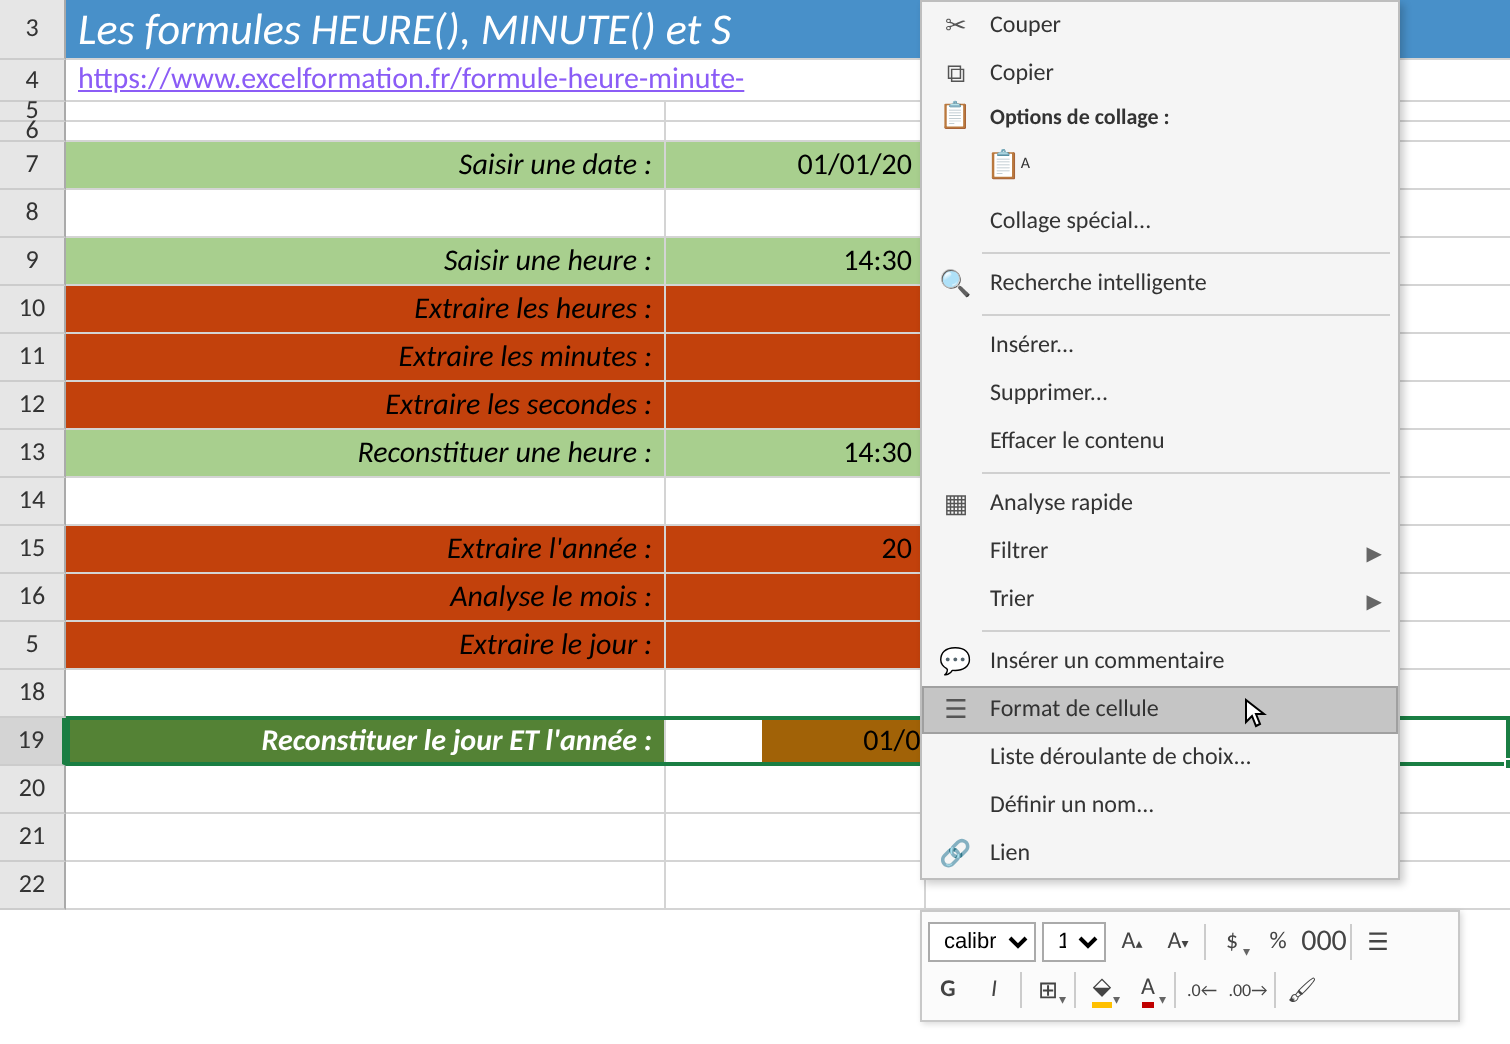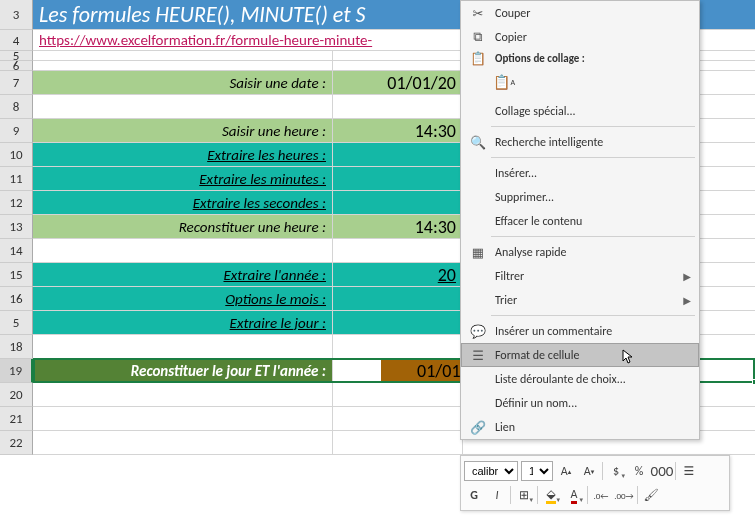--- a/index.html
+++ b/index.html
@@ -12,35 +12,35 @@
   
   .cells { flex: 1; display: flex; flex-direction: column; }
   .row { display: flex; border-bottom: 1px solid #d4d4d4; }
   .cell { border-right: 1px solid #d4d4d4; display: flex; align-items: center; padding: 0 6px; }
   
   .h-3 { height: 30px; } .h-4 { height: 21px; } .h-56 { height: 10px; }
   .h-std { height: 24px; }
   
   .title-row { background: #4890c9; }
   .title-cell { color: #fff; font-size: 22px; font-weight: normal; font-style: italic; white-space: nowrap; }
-  .link-cell { color: #be185d; text-decoration: underline; font-size: 15px; white-space: nowrap; }
+  .link-cell { color: #8b5cf6; text-decoration: underline; font-size: 15px; white-space: nowrap; }
   
   .label-col { width: 300px; }
   .val-col { width: 130px; }
   
   .dark-green { background: #a8cf8e; }
-  .light-green { background: #14b8a6; text-decoration: underline; }
+  .light-green { background: #c2410c; }
   .sel-row .label-col { background: #548235; color: #fff; }
   .sel-row .val-col { background: #a16207; }
   .sel-row { position: relative; gap: 48px; }
   .sel-border { position: absolute; left: 0px; top: -1px; right: 0px; bottom: -1px; border: 2px solid #1a7e43; pointer-events: none; }
   .sel-handle { position: absolute; right: -3px; bottom: -3px; width: 6px; height: 6px; background: #1a7e43; border: 1px solid #fff; }
   
   .label { font-style: italic; text-align: right; justify-content: flex-end; font-size: 15px; padding-left: 32px; }
-  .val { text-align: left; justify-content: flex-end; font-size: 18px; white-space: nowrap; }
+  .val { text-align: left; justify-content: flex-end; font-size: 15px; white-space: nowrap; }
   
   
   .ctx-menu { position: absolute; left: 460px; top: 0px; width: 240px; background: #f5f5f5; border: 1px solid #bebebe; box-shadow: 2px 2px 4px rgba(0,0,0,0.2); font-size: 12px; color: #333; }
   .ctx-item { display: flex; align-items: center; height: 24px; padding: 0 8px 0 6px; cursor: default; }
   .ctx-item:hover, .ctx-item.hover { background: #c5c5c5; border: 1px solid #a0a0a0; padding: 0 7px 0 5px; height: 24px; }
   .ctx-icon { width: 22px; display: flex; justify-content: center; color: #555; font-size: 13px; }
   .ctx-label { flex: 1; padding-left: 6px; }
   .ctx-arrow { font-size: 10px; color: #666; }
   .ctx-sep { height: 1px; background: #d0d0d0; margin: 3px 4px 3px 30px; }
   .paste-opts { display: flex; padding: 2px 0 4px 30px; gap: 4px; }
@@ -131,21 +131,21 @@
     </div>
     <div class="row h-std">
         <div class="cell label-col"></div>
         <div class="cell val-col"></div>
       </div>
     <div class="row h-std">
       <div class="cell label-col light-green label">Extraire l'année :</div>
       <div class="cell val-col light-green val">20</div>
     </div>
     <div class="row h-std">
-      <div class="cell label-col light-green label">Options le mois :</div>
+      <div class="cell label-col light-green label">Analyse le mois :</div>
       <div class="cell val-col light-green val"></div>
     </div>
     <div class="row h-std">
       <div class="cell label-col light-green label">Extraire le jour :</div>
       <div class="cell val-col light-green val"></div>
     </div>
     <div class="row h-std">
         <div class="cell label-col"></div>
         <div class="cell val-col"></div>
       </div>

